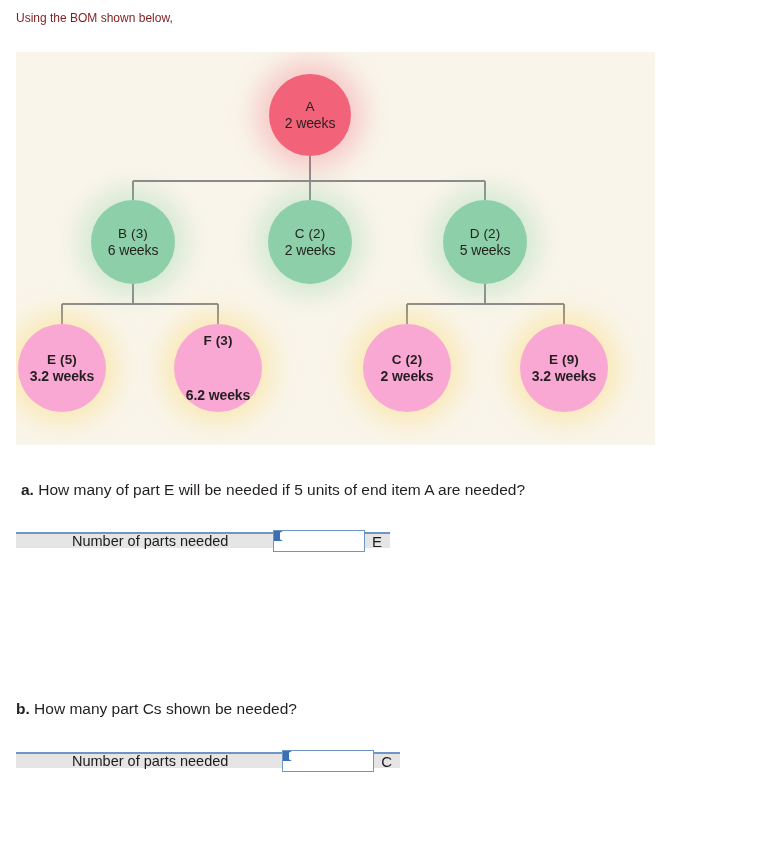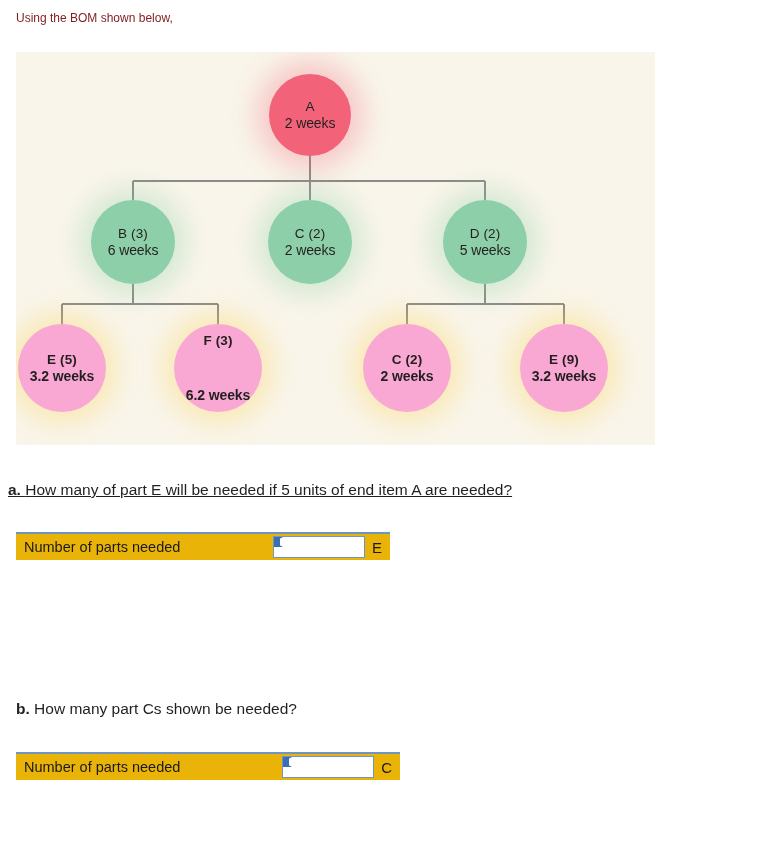--- a/index.html
+++ b/index.html
@@ -102,26 +102,27 @@
     color: #231f20;
     white-space: nowrap;
   }
   .question .q-letter {
     font-weight: bold;
   }
 
   
   .answer-row {
     position: absolute;
-    height: 28px;
-    background: #eab308;
+    height: 16px;
+    background: #e5e5e5;
     border-top: 2px solid #6e96c4;
     display: flex;
     align-items: center;
     box-sizing: border-box;
+    padding-left: 48px;
   }
   .answer-row .ans-label {
     font-size: 14.5px;
     color: #1a1a1a;
     padding-left: 8px;
     white-space: nowrap;
     flex: 0 0 auto;
   }
   .answer-row .ans-input-wrap {
     position: relative;
@@ -240,21 +241,21 @@
     </div>
 
     <div class="node leaf" style="left:504px; top:272px; width:88px; height:88px;">
       <div class="n-name">E (9)</div>
       <div class="n-lead">3.2 weeks</div>
     </div>
 
   </div>
 </div>
 
-<div class="question" style="left:8px; top:479px;text-decoration:underline;">
+<div class="question" style="left:21px; top:479px;">
   <span class="q-letter">a.</span>
   <span>How many of part E will be needed if 5 units of end item A are needed?</span>
 </div>
 
 <div class="answer-row" style="left:16px; top:532px; width:374px;">
   <span class="ans-label">Number of parts needed</span>
   <span class="ans-input-wrap">
     <input class="ans-input" type="text" value="" style="">
     <span class="ans-marker"></span>
   </span>

